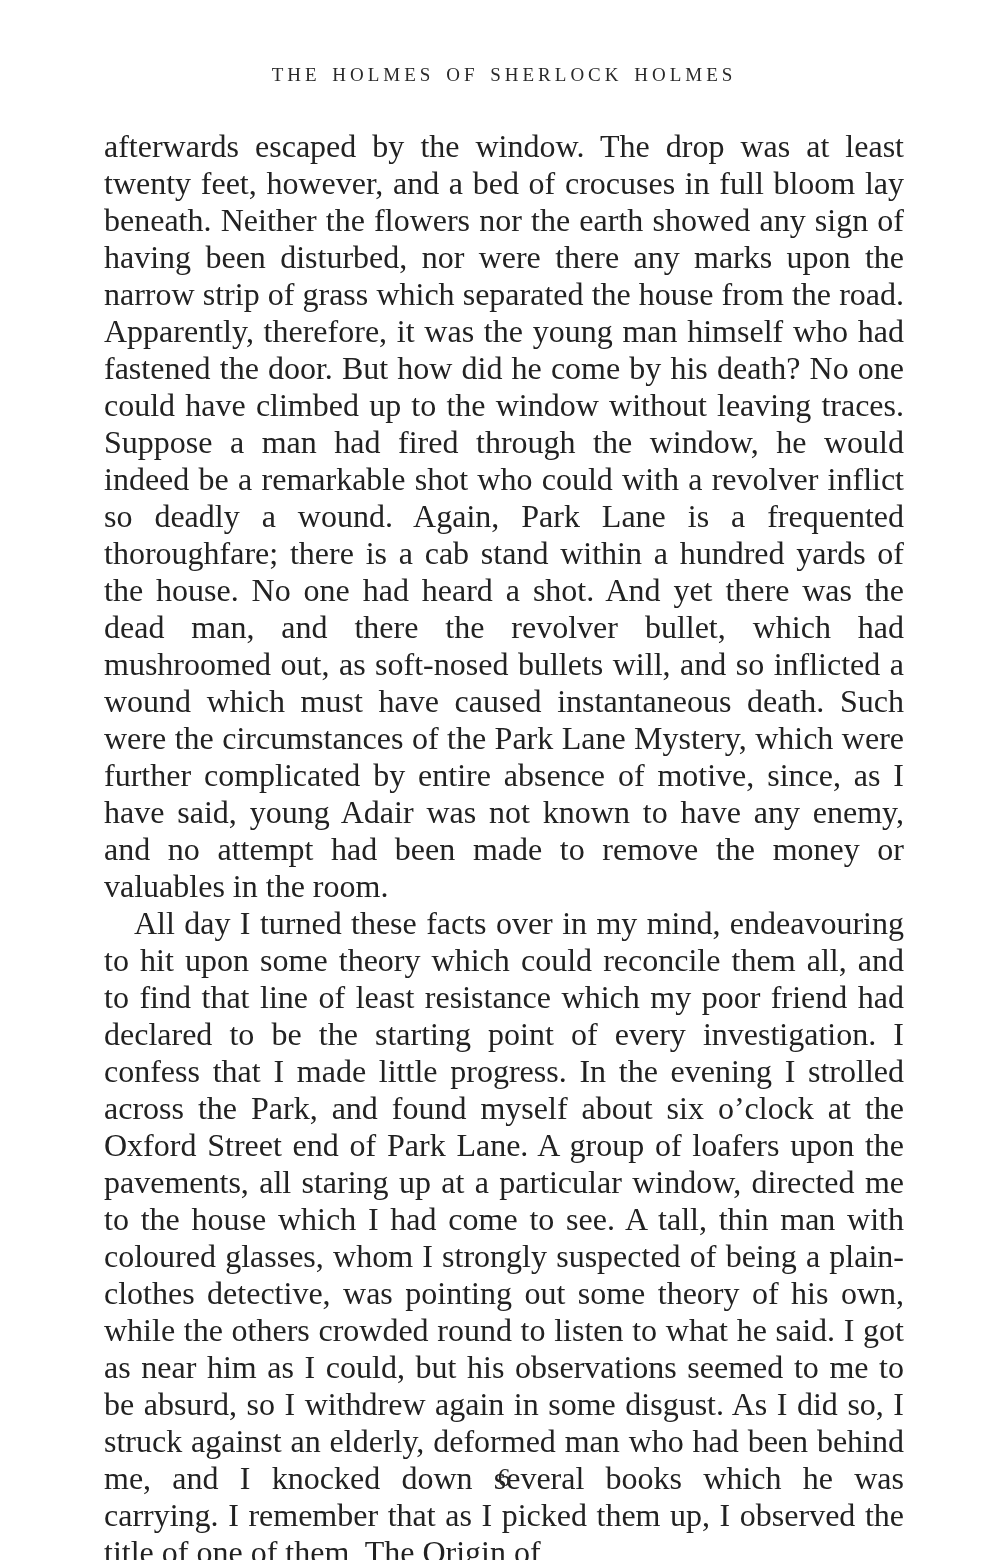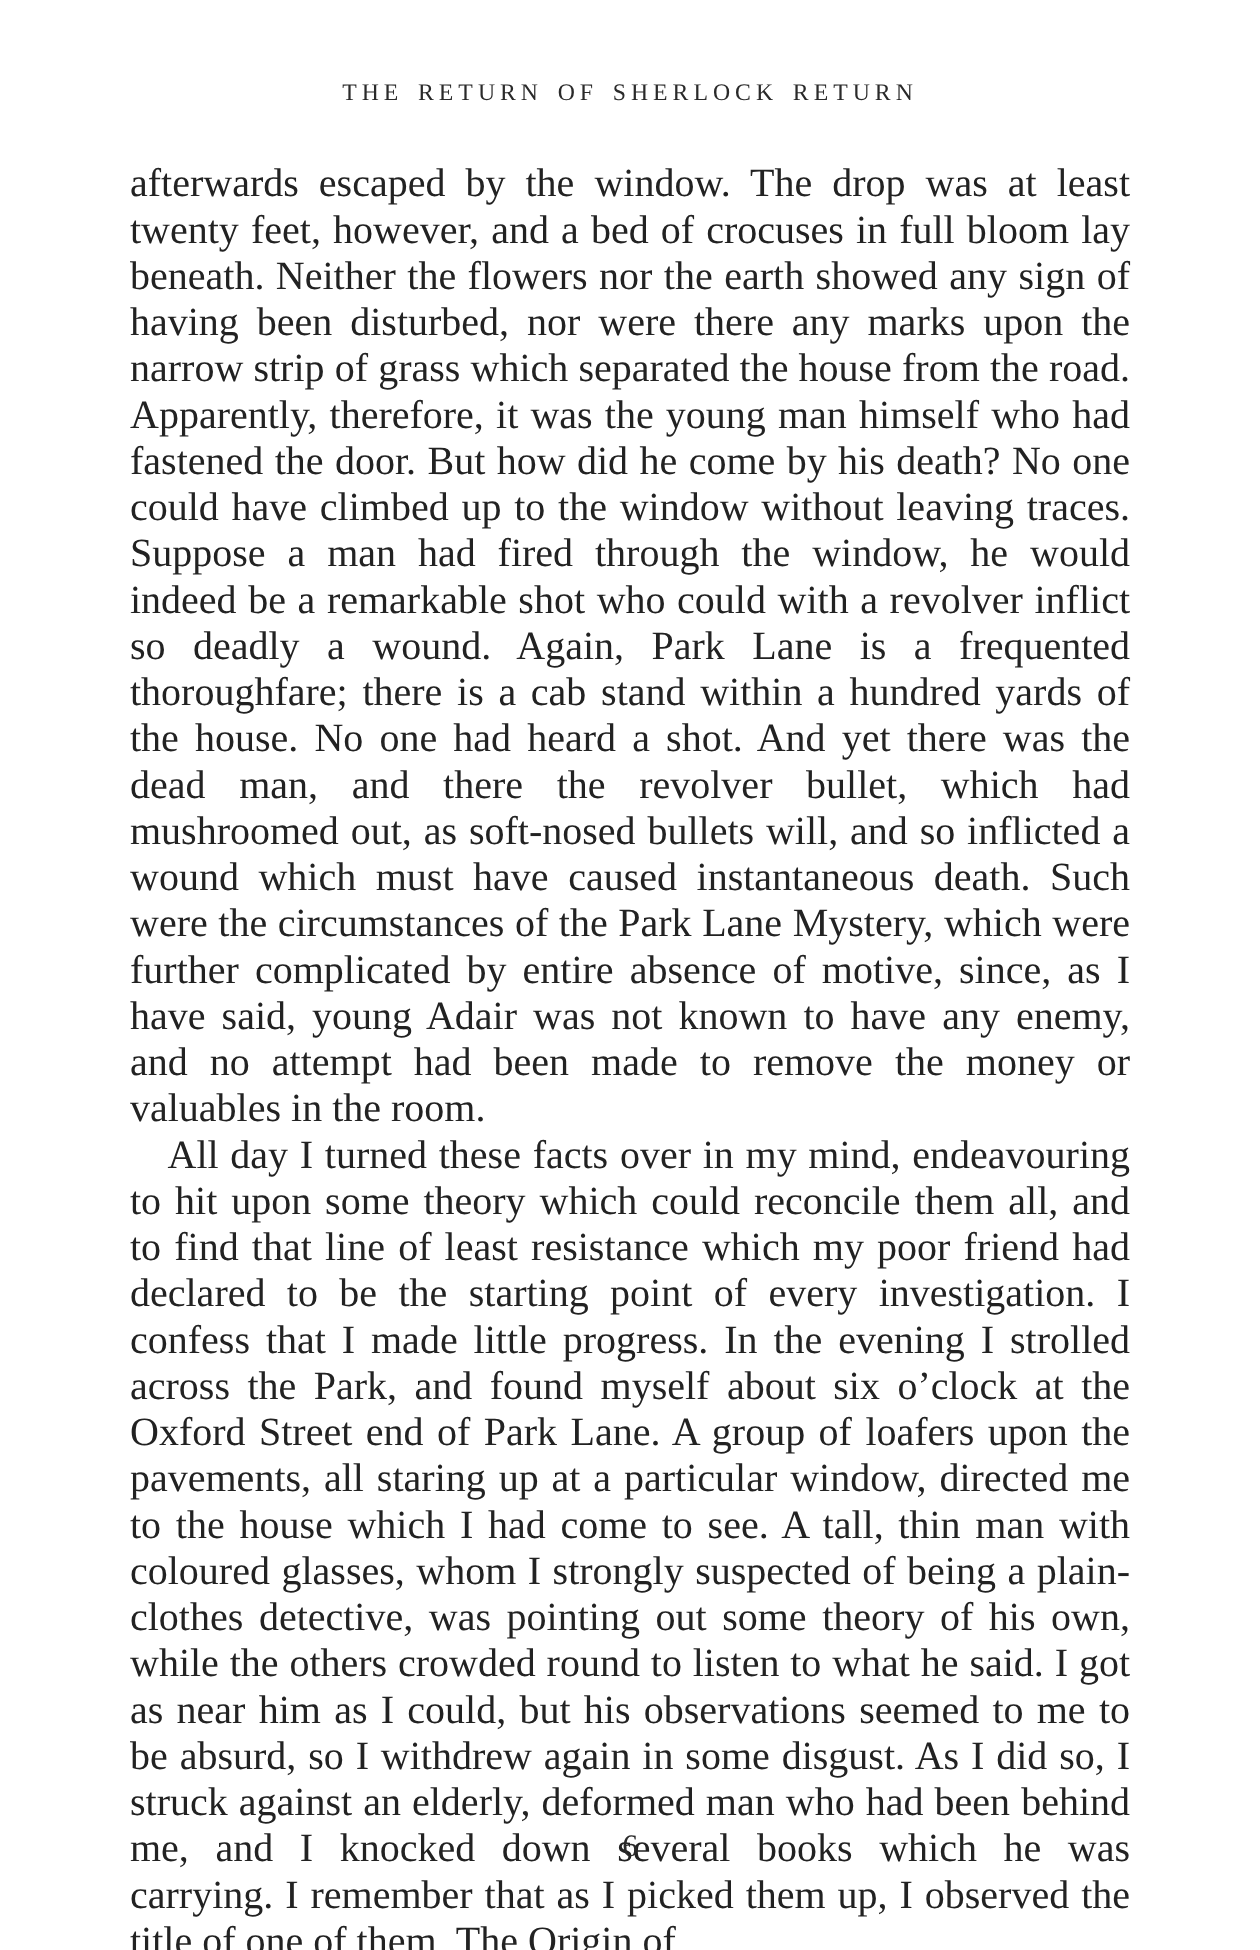--- a/index.html
+++ b/index.html
@@ -63,21 +63,21 @@
     margin-bottom: 68px;
     font-size: 25px;
     color: #2a2a2a;
   }
 </style>
 </head>
 <body>
 
 <div class="page">
 
-  <div class="running-header">THE RETURN OF SHERLOCK RETURN</div>
+  <div class="running-header">THE HOLMES OF SHERLOCK HOLMES</div>
 
   <div class="text-block">
     <p>afterwards escaped by the window. The drop was at least twenty feet, however, and a bed of crocuses in full bloom lay beneath. Neither the flowers nor the earth showed any sign of having been disturbed, nor were there any marks upon the narrow strip of grass which separated the house from the road. Apparently, therefore, it was the young man himself who had fastened the door. But how did he come by his death? No one could have climbed up to the window without leaving traces. Suppose a man had fired through the window, he would indeed be a remarkable shot who could with a revolver inflict so deadly a wound. Again, Park Lane is a frequented thoroughfare; there is a cab stand within a hundred yards of the house. No one had heard a shot. And yet there was the dead man, and there the revolver bullet, which had mushroomed out, as soft-nosed bullets will, and so inflicted a wound which must have caused instantaneous death. Such were the circumstances of the Park Lane Mystery, which were further complicated by entire absence of motive, since, as I have said, young Adair was not known to have any enemy, and no attempt had been made to remove the money or valuables in the room.</p>
     <p class="indented"><span>All day I turned these facts over in my mind, endeavouring to hit upon some theory which could reconcile them all, and to find that line of least resistance which my poor friend had declared to be the starting point of every investigation. I confess that I made little progress. In the evening I strolled across the Park, and found myself about six o’clock at the Oxford Street end of Park Lane. A group of loafers upon the pavements, all staring up at a particular window, directed me to the house which I had come to see. A tall, thin man with coloured glasses, whom I strongly suspected of being a plain-clothes detective, was pointing out some theory of his own, while the others crowded round to listen to what he said. I got as near him as I could, but his observations seemed to me to be absurd, so I withdrew again in some disgust. As I did so, I struck against an elderly, deformed man who had been behind me, and I knocked down several books which he was carrying. I remember that as I picked them up, I observed the title of one of them, </span><span class="italic">The Origin of</span></p>
   </div>
 
   <div class="page-footer">
     <span class="page-number">6</span>
   </div>
 

